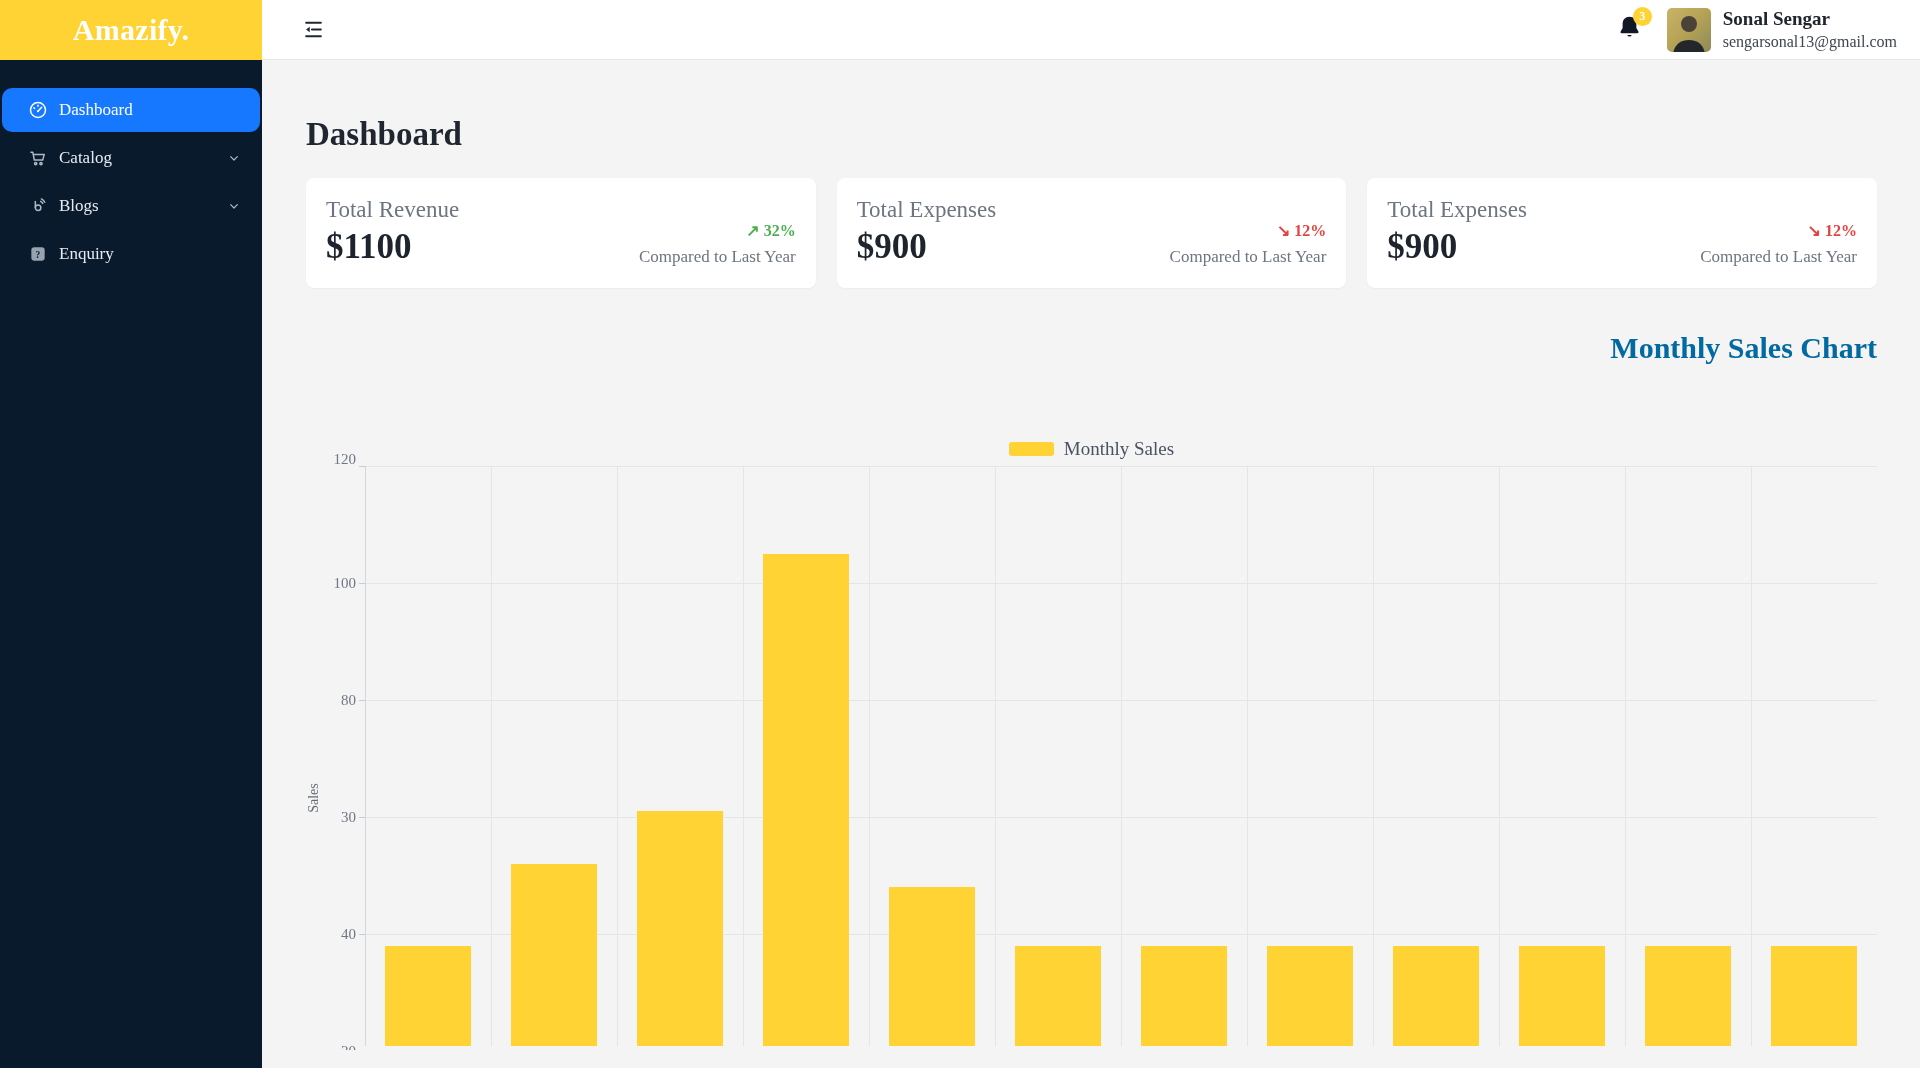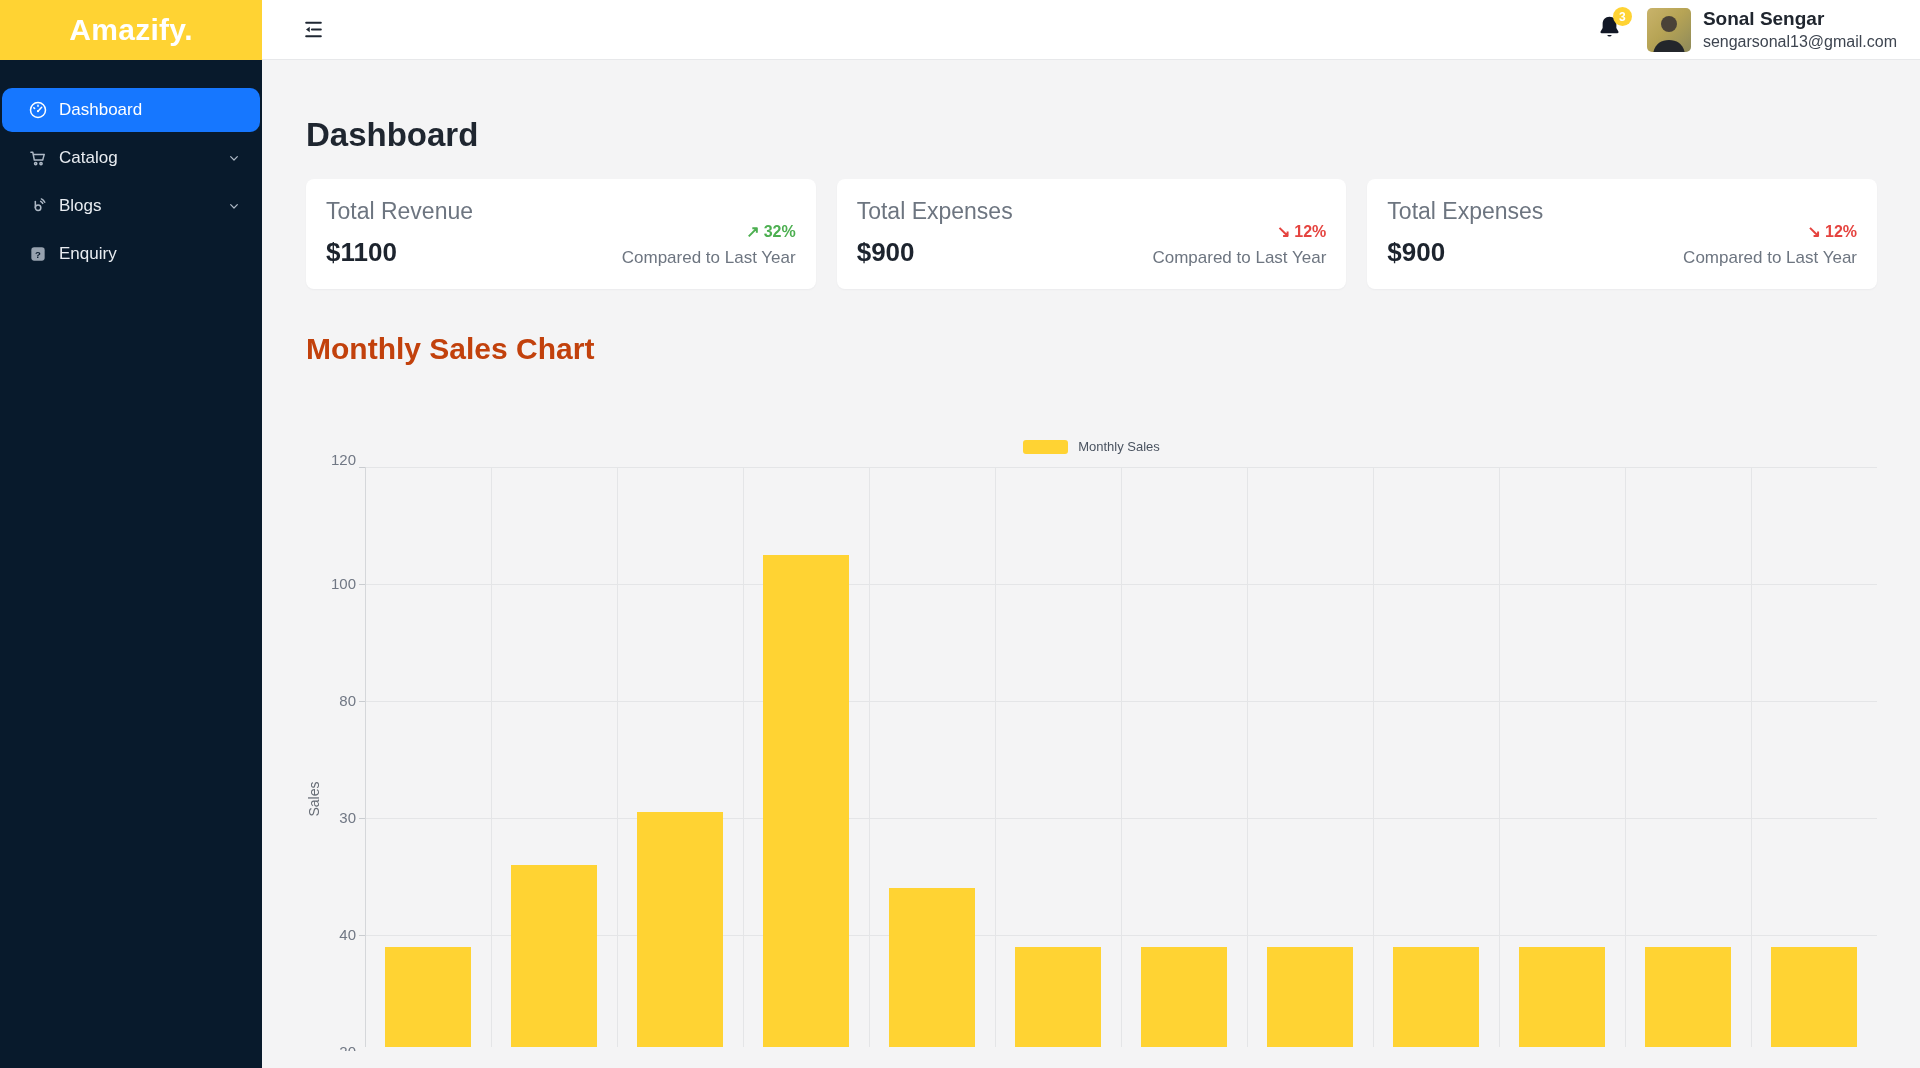--- a/index.html
+++ b/index.html
@@ -3,21 +3,21 @@
 <meta charset="utf-8">
 <title>Dashboard</title>
 <style>
   * { box-sizing: border-box; }
   html,body { margin:0; padding:0; }
   body {
     width:1920px; height:1068px; overflow:hidden;
     font-family:"Liberation Sans", sans-serif;
     background:var(--page-bg,#F4F4F5); color:#1F2733;
   }
-  .app { display:flex; width:1920px; height:1068px; }
+  .app { display:flex; width:1920px; height:1068px;font-family:Liberation Serif, serif; }
 
   
   .sidebar {
     width:262px; min-width:262px; height:100%;
     background:var(--navy,#081A2C); display:flex; flex-direction:column;
   }
   .logo {
     height:60px; background:var(--yellow,#FFD333);
     display:flex; align-items:center; justify-content:center;
     color:#fff; font-size:30px; font-weight:700; letter-spacing:.3px;
@@ -53,45 +53,45 @@
     background:linear-gradient(135deg,#C9B36B 0%,#B7A455 45%,#8E8A5A 100%);
     display:flex; align-items:flex-end; justify-content:center; cursor:pointer;
   }
   .user-text { line-height:1.15; }
   .user-name { font-size:19px; font-weight:700; color:#20262F; }
   .user-email { font-size:16px; color:#3E4550; margin-top:3px; }
 
   
   .content { flex:1; padding:56px 43px 0 44px; overflow:hidden; }
   h1.page-title { font-size:33px; font-weight:700; margin:0 0 25px 0; color:#1F2630; }
-  h2.section-title { font-size:30px; font-weight:700; margin:43px 0 0 0; color:#c2410c; }
+  h2.section-title { font-size:30px; font-weight:700; margin:43px 0 0 0; color:#0369a1;text-align:right; }
 
   .cards { display:flex; gap:21px; }
   .card {
     flex:1; height:110px; background:#fff; border-radius:8px;
     box-shadow:0 1px 2px rgba(16,24,40,.04);
     padding:19px 20px 21px 20px; display:flex; justify-content:space-between;
   }
   .card-left { display:flex; flex-direction:column; justify-content:space-between; }
   .card-label { font-size:23px; color:#6D7580; }
-  .card-value { font-size:26px; font-weight:700; color:#1D242E; }
+  .card-value { font-size:35px; font-weight:700; color:#1D242E; }
   .card-right { display:flex; flex-direction:column; align-items:flex-end; justify-content:flex-end; gap:7px; }
   .card-delta { font-size:16px; font-weight:700; display:flex; align-items:center; gap:4px; }
   .card-delta.up { color:var(--green,#4CAF50); }
   .card-delta.down { color:var(--red,#E5433F); }
   .card-compare { font-size:17px; color:#6D7580; }
 
   
   .chart-wrap { position:relative; height:668px; margin-top:17px; overflow:hidden; }
   .legend {
     position:absolute; top:56px; left:0; width:100%;
     display:flex; align-items:center; justify-content:center; gap:10px; cursor:pointer;
   }
   .legend-swatch { width:45px; height:14px; border-radius:3px; background:var(--bar,#FFD333); }
-  .legend-label { font-size:13px; color:#4A5360; }
+  .legend-label { font-size:19px; color:#4A5360; }
   .plot {
     position:absolute; left:59px; top:84px; width:1512px; height:580px; overflow:hidden;
   }
   .hgrid { position:absolute; left:0; width:100%; height:1px; background:#E4E5E7; }
   .vgrid { position:absolute; top:0; width:1px; height:702px; background:#E4E5E7; }
   .vgrid.axis { background:#D5D7DA; }
   .bar { position:absolute; background:var(--bar,#FFD333); width:86px; }
   .ytick-label {
     position:absolute; left:0; width:50px; height:20px; line-height:20px;
     text-align:right; font-size:15px; color:#707784;

